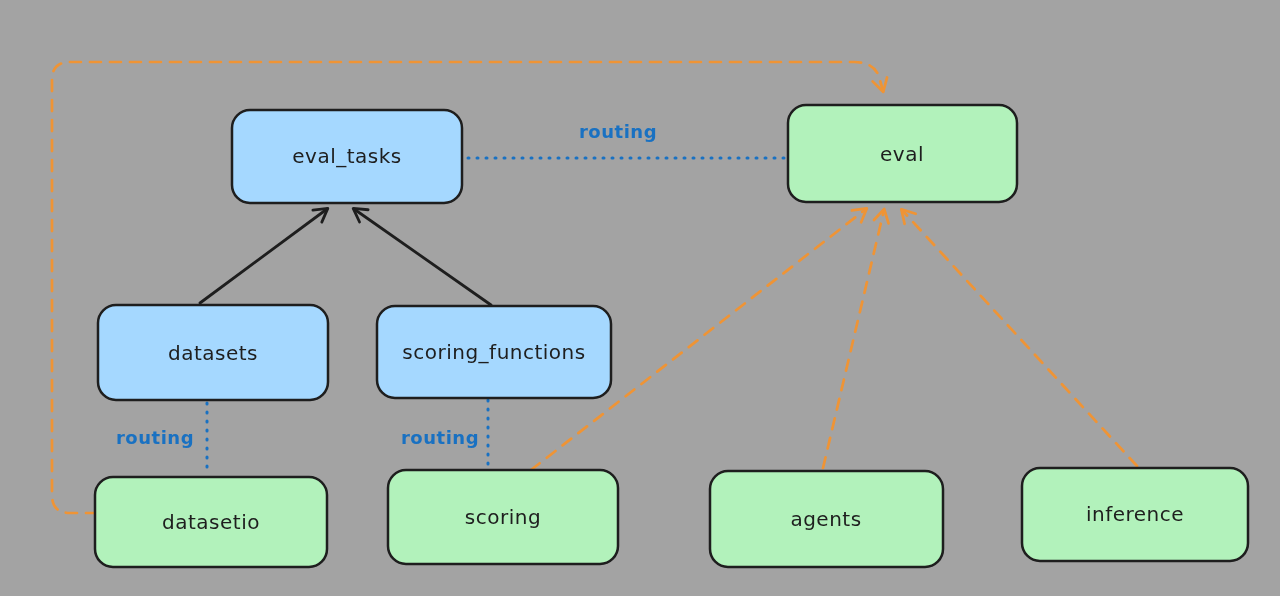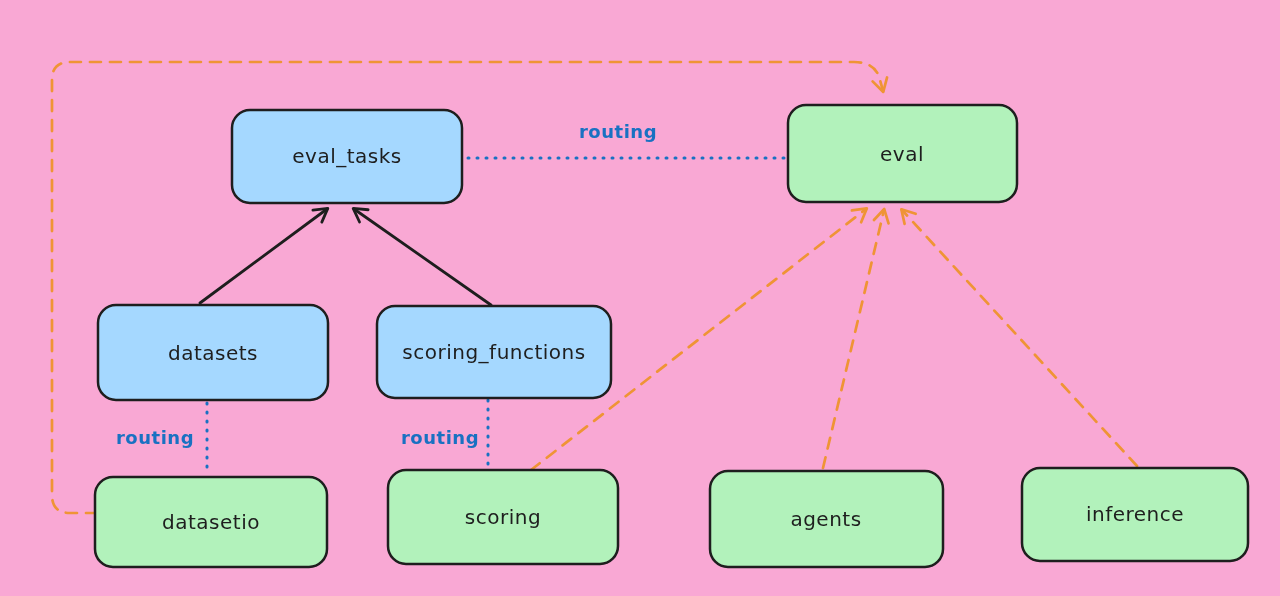--- a/index.html
+++ b/index.html
@@ -4,21 +4,21 @@
 <style>
   html, body {
     margin: 0;
     padding: 0;
     background: #ffffff;
   }
   .stage {
     position: relative;
     width: 1280px;
     height: 596px;
-    background: #f9a8d4;
+    background: #a3a3a3;
     overflow: hidden;
     font-family: "DejaVu Sans", sans-serif;
   }
   svg { display: block; }
 
   .node-rect {
     stroke: #1e1e1e;
     stroke-width: 2.5;
   }
   .node-label {

